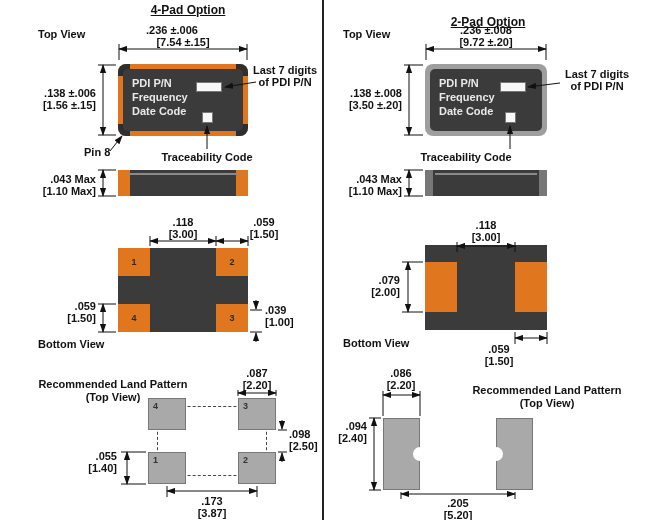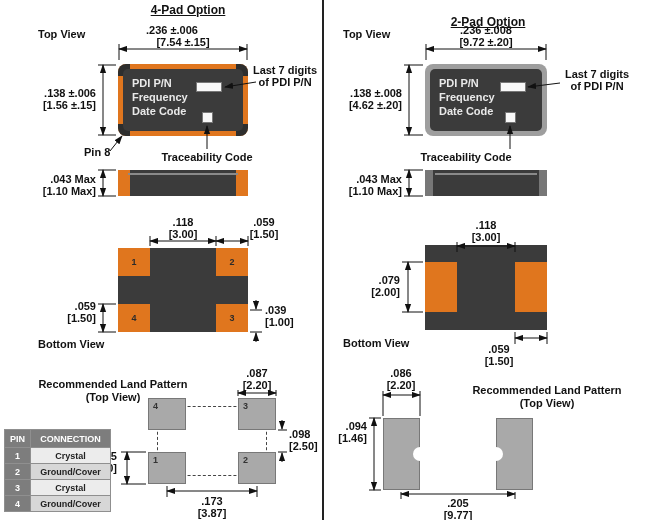--- a/index.html
+++ b/index.html
@@ -204,62 +204,36 @@
   <div class="t tr" style="left:117px;top:450px">.055</div>
   <div class="t tr" style="left:117px;top:462px">[1.40]</div>
   <div class="t tc" style="left:212px;top:495px">.173</div>
   <div class="t tc" style="left:212px;top:507px">[3.87]</div>
 
   <div class="t tc section-title" style="left:488px;top:16px">2-Pad Option</div>
   <div class="t" style="left:343px;top:28px">Top View</div>
   <div class="t tc" style="left:486px;top:24px">.236 ±.008</div>
   <div class="t tc" style="left:486px;top:36px">[9.72 ±.20]</div>
   <div class="t tr" style="left:402px;top:87px">.138 ±.008</div>
-  <div class="t tr" style="left:402px;top:99px">[4.62 ±.20]</div>
+  <div class="t tr" style="left:402px;top:99px">[3.50 ±.20]</div>
   <div class="t tc" style="left:597px;top:68px">Last 7 digits</div>
   <div class="t tc" style="left:597px;top:80px">of PDI P/N</div>
   <div class="t tc" style="left:466px;top:151px">Traceability Code</div>
   <div class="t tr" style="left:402px;top:173px">.043 Max</div>
   <div class="t tr" style="left:402px;top:185px">[1.10 Max]</div>
   <div class="t tc" style="left:486px;top:219px">.118</div>
   <div class="t tc" style="left:486px;top:231px">[3.00]</div>
   <div class="t tr" style="left:400px;top:274px">.079</div>
   <div class="t tr" style="left:400px;top:286px">[2.00]</div>
   <div class="t tc" style="left:499px;top:343px">.059</div>
   <div class="t tc" style="left:499px;top:355px">[1.50]</div>
   <div class="t" style="left:343px;top:337px">Bottom View</div>
   <div class="t tc" style="left:547px;top:384px">Recommended Land Pattern</div>
   <div class="t tc" style="left:547px;top:397px">(Top View)</div>
   <div class="t tc" style="left:401px;top:367px">.086</div>
   <div class="t tc" style="left:401px;top:379px">[2.20]</div>
   <div class="t tr" style="left:367px;top:420px">.094</div>
-  <div class="t tr" style="left:367px;top:432px">[1.46]</div>
+  <div class="t tr" style="left:367px;top:432px">[2.40]</div>
   <div class="t tc" style="left:458px;top:497px">.205</div>
-  <div class="t tc" style="left:458px;top:509px">[9.77]</div>
-
-  <table id="pin-table">
-    <thead>
-      <tr>
-        <th>PIN</th>
-        <th>CONNECTION</th>
-      </tr>
-    </thead>
-    <tbody>
-      <tr>
-        <td class="pin-cell">1</td>
-        <td class="conn-cell">Crystal</td>
-      </tr>
-      <tr>
-        <td class="pin-cell">2</td>
-        <td class="conn-cell">Ground/Cover</td>
-      </tr>
-      <tr>
-        <td class="pin-cell">3</td>
-        <td class="conn-cell">Crystal</td>
-      </tr>
-      <tr>
-        <td class="pin-cell">4</td>
-        <td class="conn-cell">Ground/Cover</td>
-      </tr>
-    </tbody>
-  </table>
+  <div class="t tc" style="left:458px;top:509px">[5.20]</div>
+
 
 </div>
 
 </body></html>

